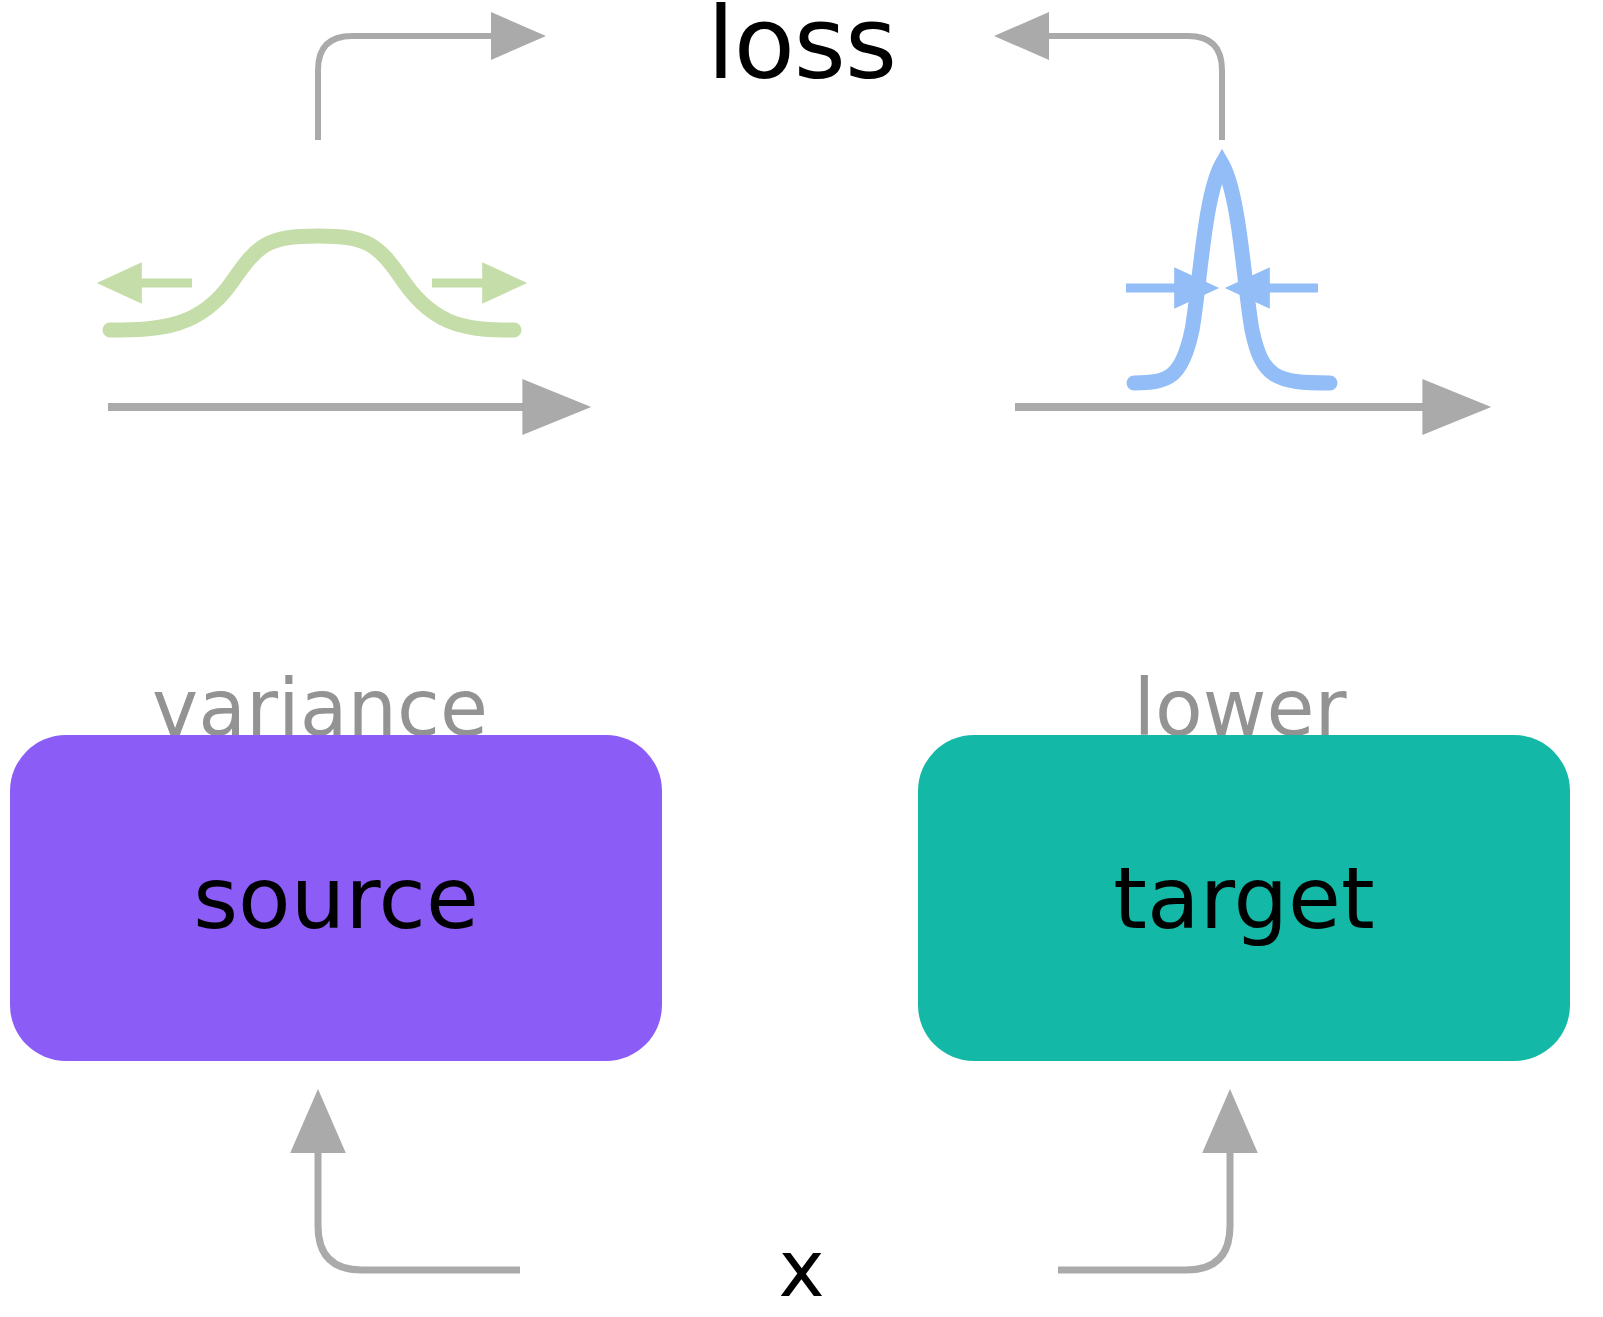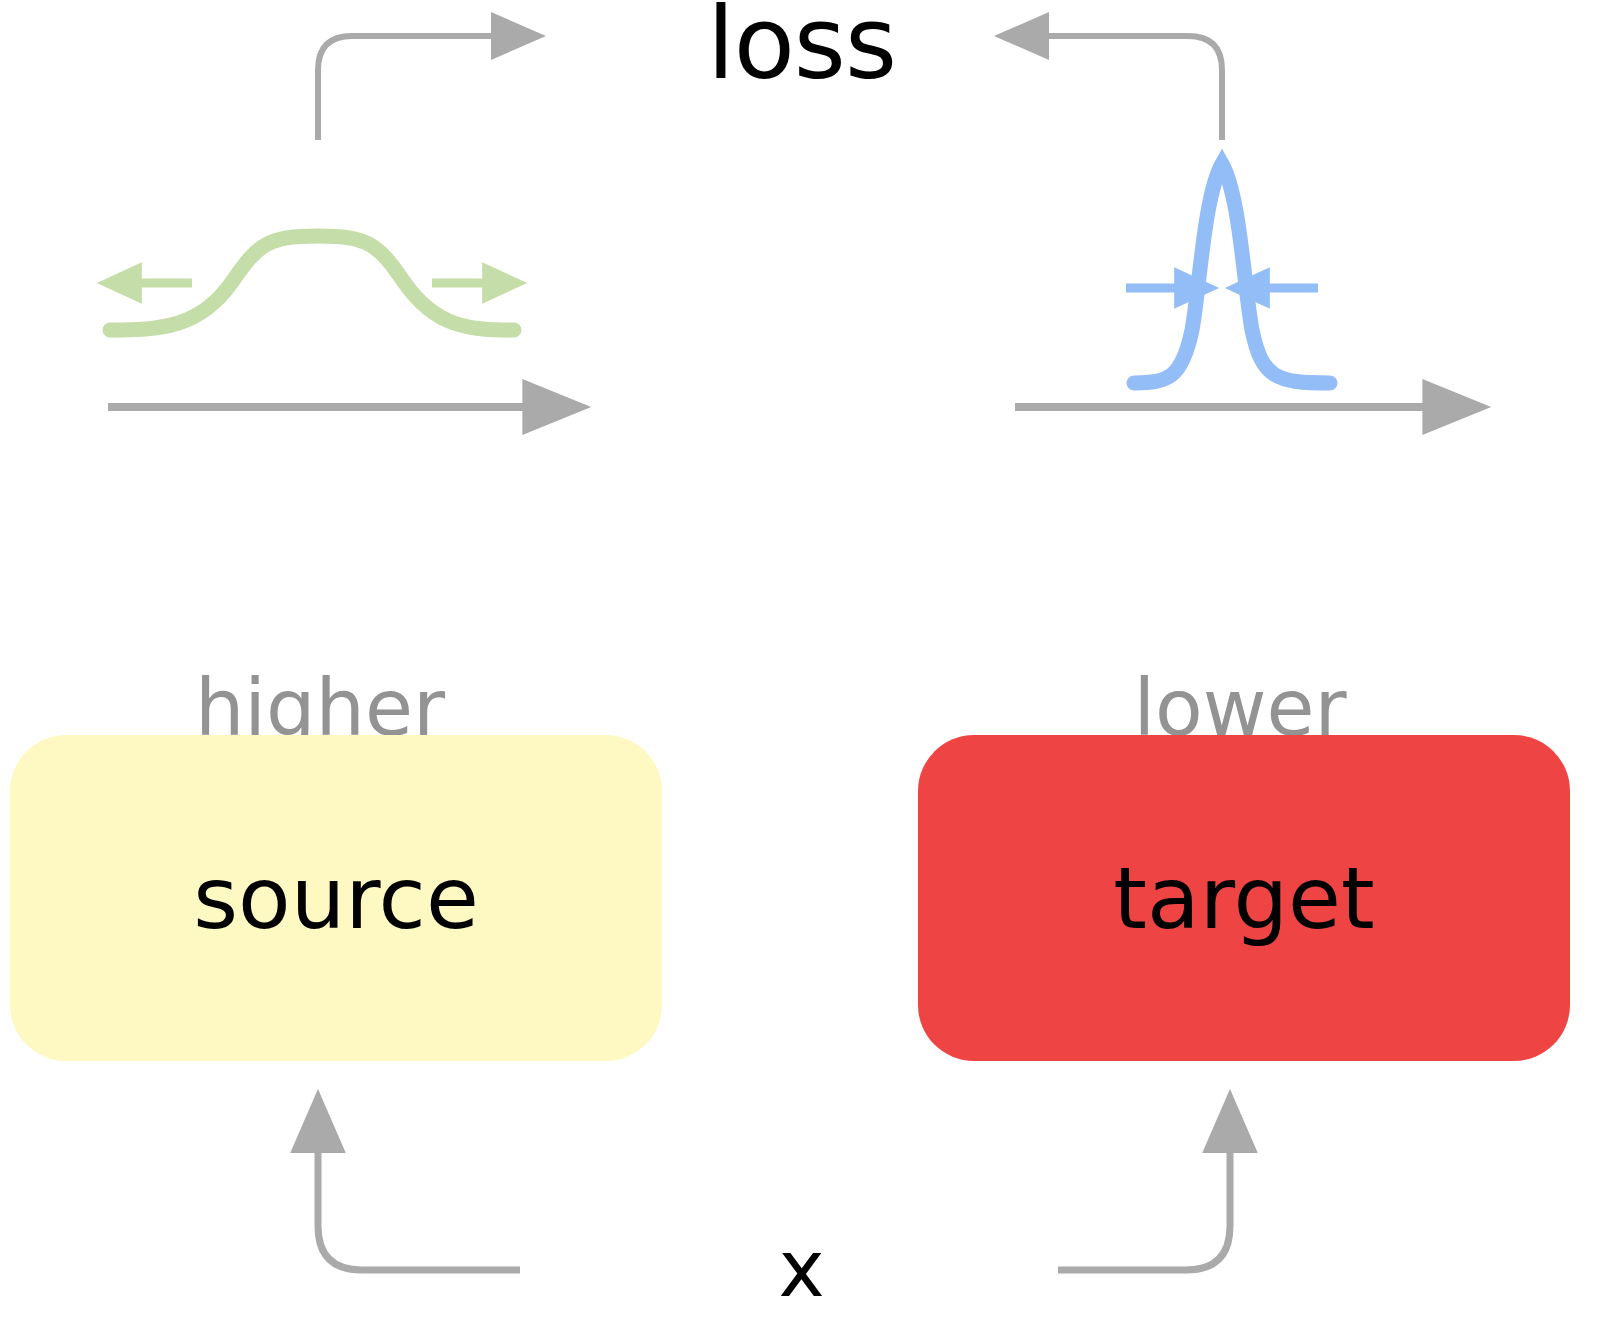--- a/index.html
+++ b/index.html
@@ -15,22 +15,22 @@
   #x-label{left:0;top:1230px;width:1603px;text-align:center;
       font-size:78px;color:#000000;font-weight:400;}
 
   .variance-label{font-size:78px;color:#939393;text-align:center;
       line-height:1.12;font-weight:400;}
   #higher-variance{left:60px;top:490px;width:520px;}
   #lower-variance{left:980px;top:490px;width:520px;}
 
   .node-box{position:absolute;display:flex;align-items:center;
       justify-content:center;border-radius:56px;}
-  #source-box{left:10px;top:735px;width:652px;height:326px;background:#fef9c3;}
-  #target-box{left:918px;top:735px;width:652px;height:326px;background:#ef4444;}
+  #source-box{left:10px;top:735px;width:652px;height:326px;background:#8b5cf6;}
+  #target-box{left:918px;top:735px;width:652px;height:326px;background:#14b8a6;}
   .node-label{font-size:86px;color:#000000;font-weight:400;}
 </style>
 </head>
 <body>
 
 <div id="stage">
 
   <svg class="layer" viewBox="0 0 1603 1317">
     <defs>
       <marker id="grayHead" markerWidth="10" markerHeight="8" refX="0.2" refY="4" orient="auto" markerUnits="strokeWidth">
@@ -68,21 +68,20 @@
     <line x1="1015" y1="407" x2="1424" y2="407" stroke="#aaaaaa" stroke-width="8" marker-end="url(#grayHeadAxis)"></line>
 
     <path d="M520,1270 L362,1270 Q318,1270 318,1226 L318,1152" fill="none" stroke="#aaaaaa" stroke-width="7" marker-end="url(#grayHead)"></path>
 
     <path d="M1058,1270 L1186,1270 Q1230,1270 1230,1226 L1230,1152" fill="none" stroke="#aaaaaa" stroke-width="7" marker-end="url(#grayHead)"></path>
   </svg>
 
   <div class="label" id="loss-label">loss</div>
 
   <div class="label variance-label" id="higher-variance">
-    <div>higher</div>
     <div>variance</div>
   </div>
 
   <div class="label variance-label" id="lower-variance">
     <div>lower</div>
     <div>variance</div>
   </div>
 
   <div class="node-box" id="source-box">
     <span class="node-label">source</span>

